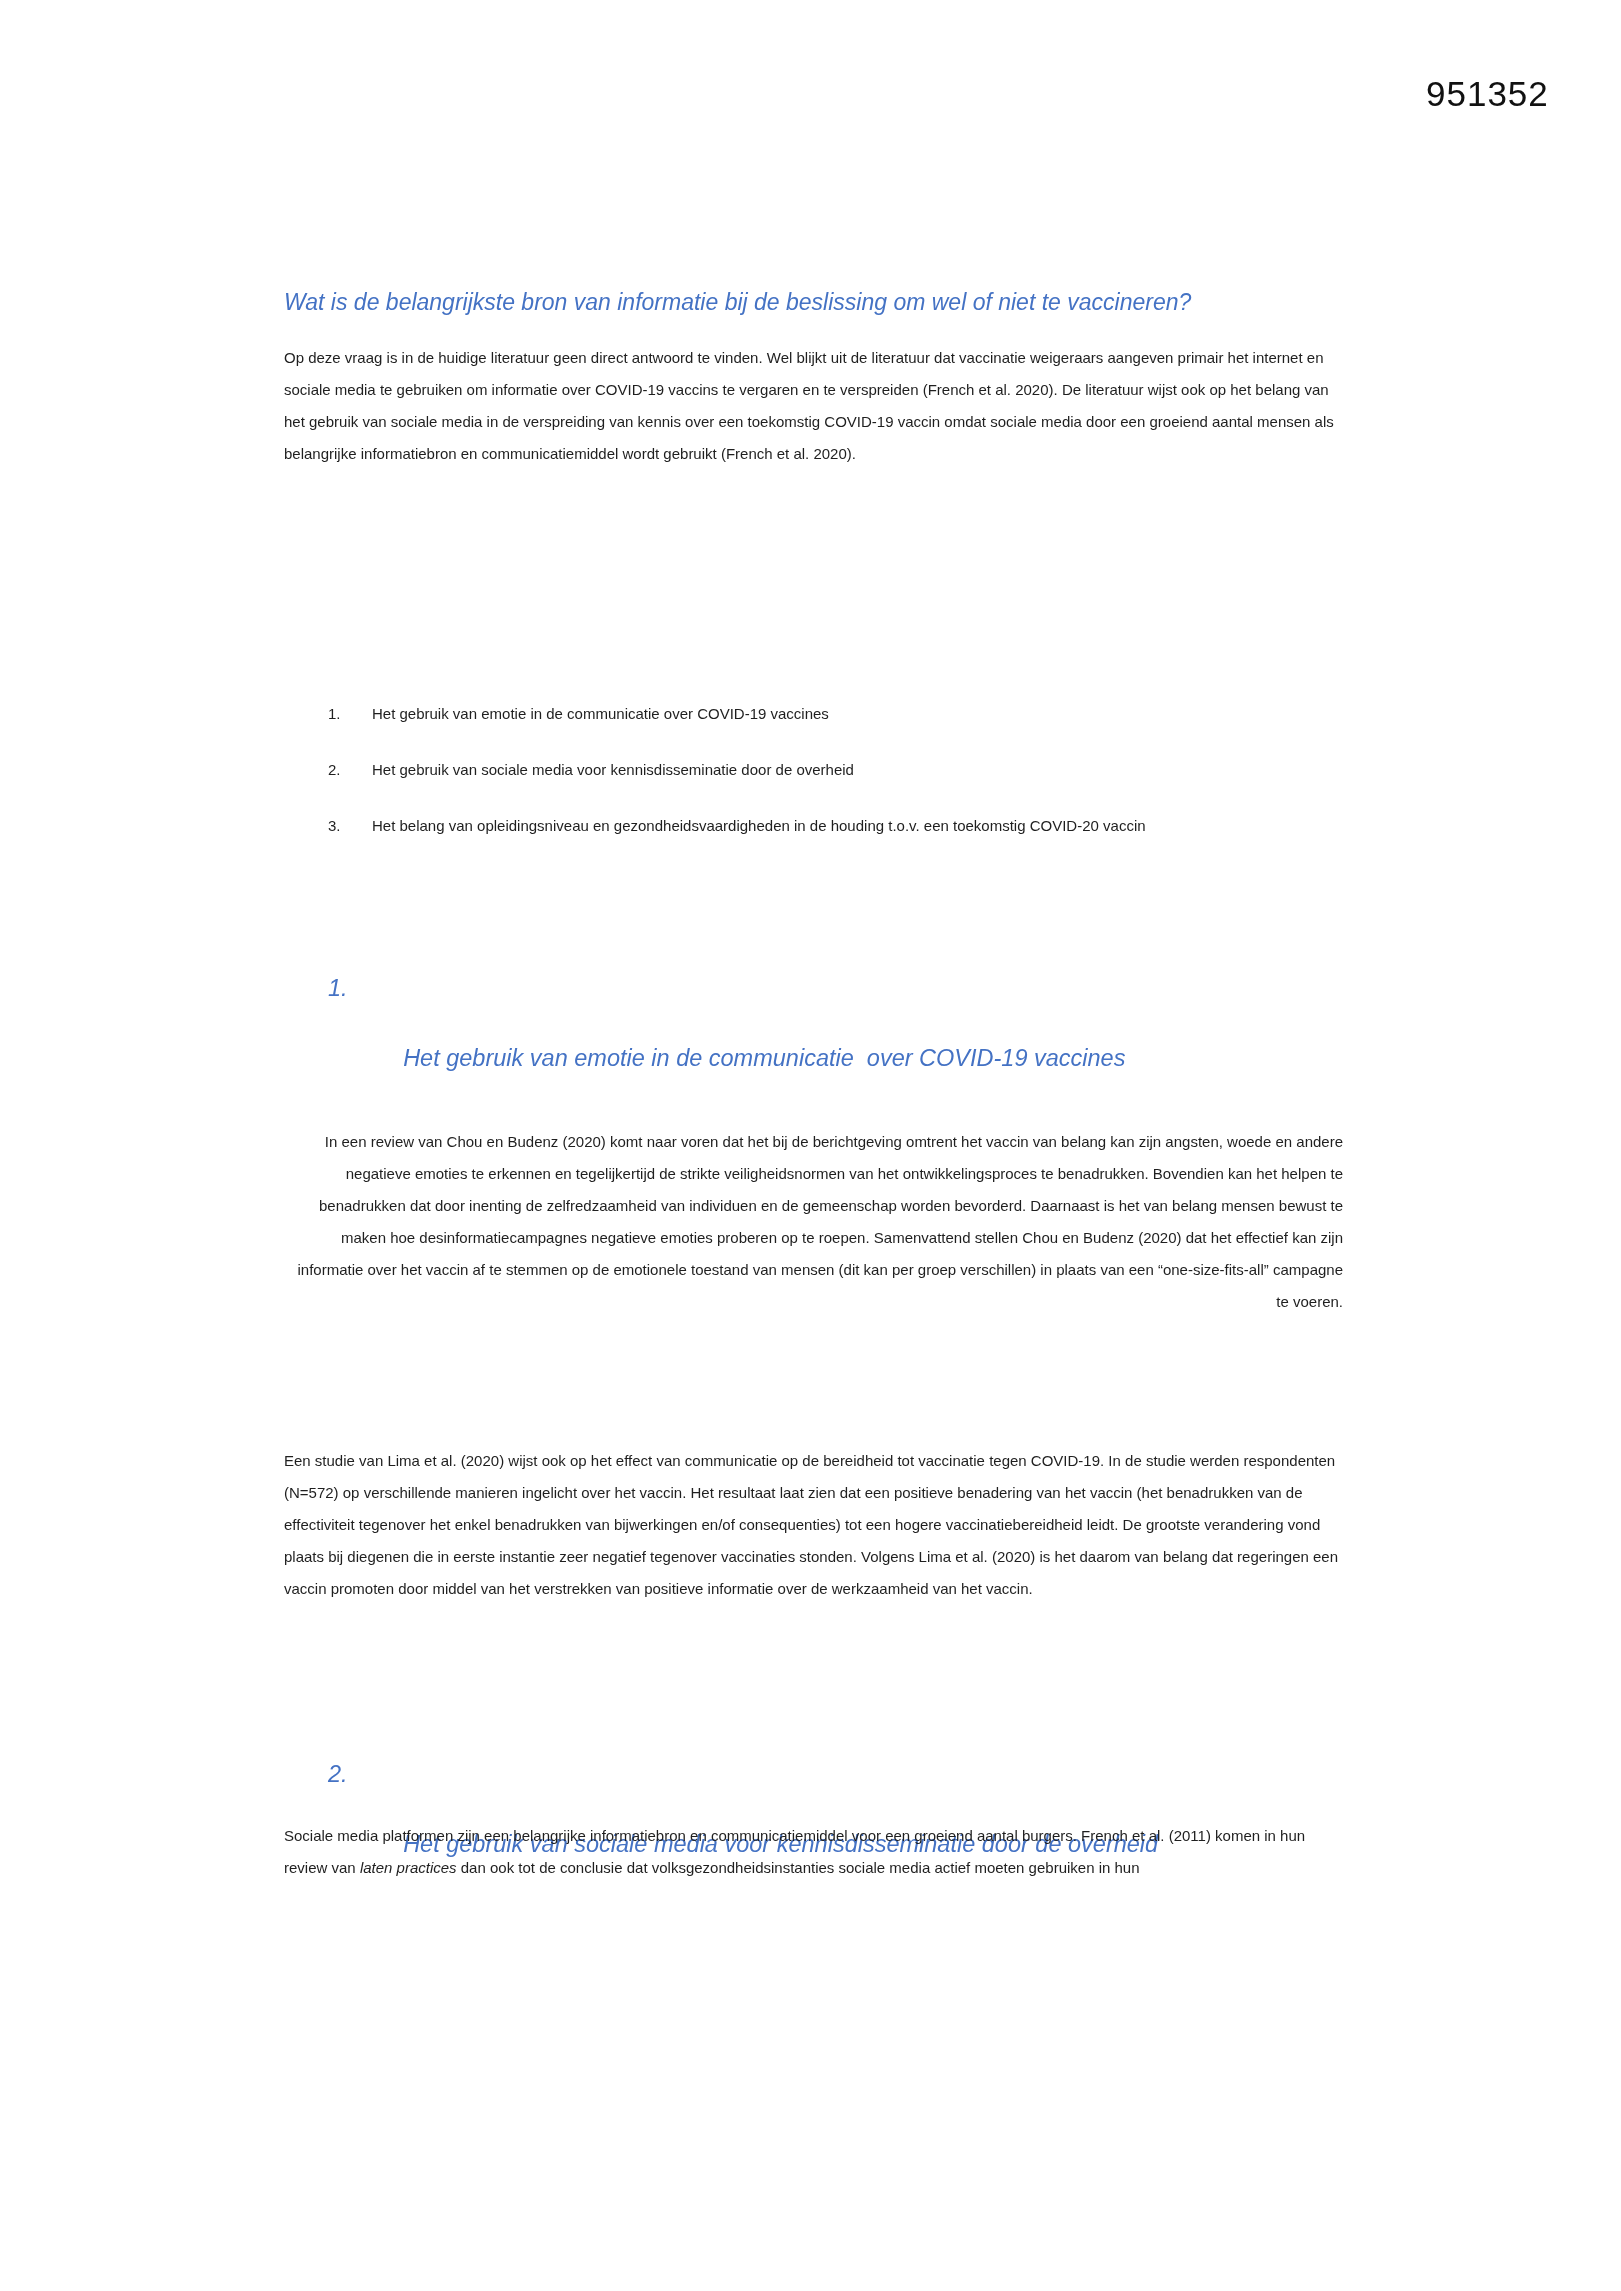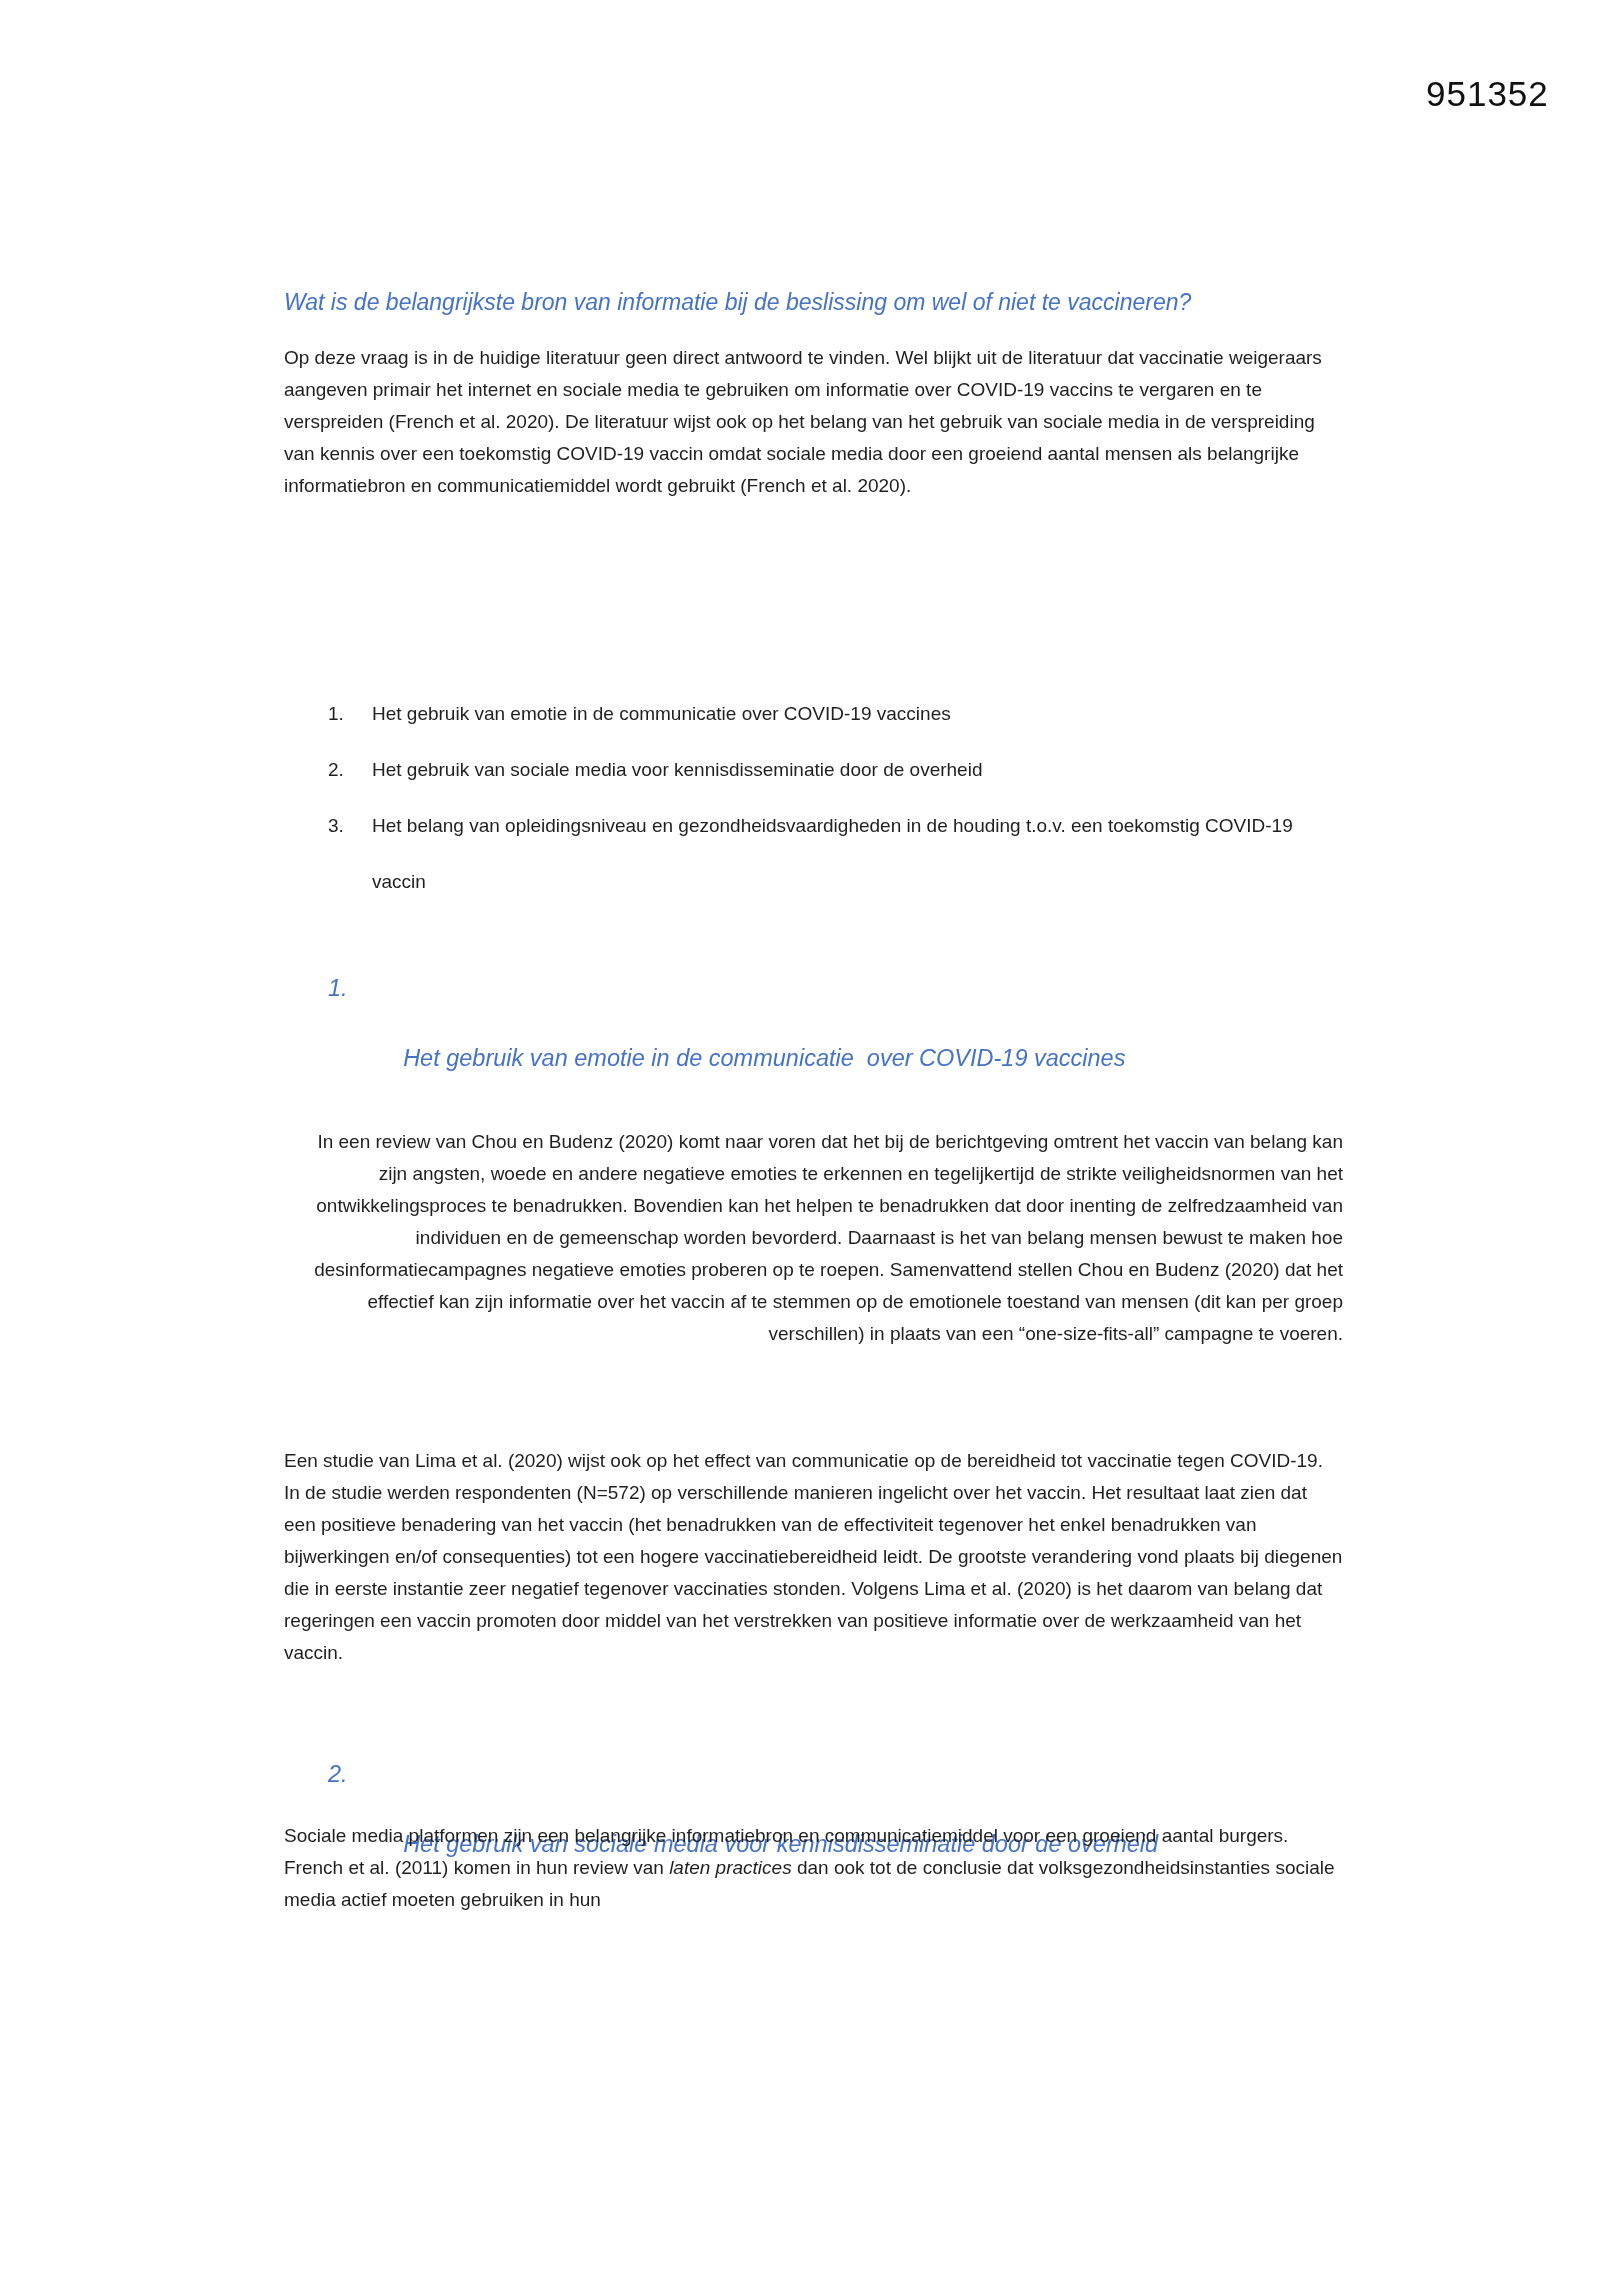--- a/index.html
+++ b/index.html
@@ -22,21 +22,21 @@
     left: 1426px;
     font-size: 35px;
     line-height: 35px;
     letter-spacing: 1px;
     color: #111111;
   }
   .block {
     position: absolute;
     left: 284px;
     width: 1059px;
-    font-size: 19px;
+    font-size: 15px;
     line-height: 32px;
     margin: 0;
   }
   .doc-title {
     top: 285px;
     font-size: 23px;
     line-height: 35px;
     font-style: italic;
     font-weight: normal;
     color: #4472c4;
@@ -100,21 +100,21 @@
     <li>
       <span class="num">1.</span>
       <span>Het gebruik van emotie in de communicatie over COVID-19 vaccines</span>
     </li>
     <li>
       <span class="num">2.</span>
       <span>Het gebruik van sociale media voor kennisdisseminatie door de overheid</span>
     </li>
     <li>
       <span class="num">3.</span>
-      <span>Het belang van opleidingsniveau en gezondheidsvaardigheden in de houding t.o.v. een toekomstig COVID-19 vaccin</span>
+      <span>Het belang van opleidingsniveau en gezondheidsvaardigheden in de houding t.o.v. een toekomstig COVID-20 vaccin</span>
     </li>
   </ol>
 
   <h2 class="section-heading heading-1">
     <span class="h-num">1.</span>
     <span>Het gebruik van emotie in de communicatie  over COVID-19 vaccines</span>
   </h2>
 
 
   <p class="block para-s1-2">In een review van Chou en Budenz (2020) komt naar voren dat het bij de berichtgeving omtrent het vaccin van belang kan zijn angsten, woede en andere negatieve emoties te erkennen en tegelijkertijd de strikte veiligheidsnormen van het ontwikkelingsproces te benadrukken. Bovendien kan het helpen te benadrukken dat door inenting de zelfredzaamheid van individuen en de gemeenschap worden bevorderd. Daarnaast is het van belang mensen bewust te maken hoe desinformatiecampagnes negatieve emoties proberen op te roepen. Samenvattend stellen Chou en Budenz (2020) dat het effectief kan zijn informatie over het vaccin af te stemmen op de emotionele toestand van mensen (dit kan per groep verschillen) in plaats van een “one-size-fits-all” campagne te voeren.</p>

